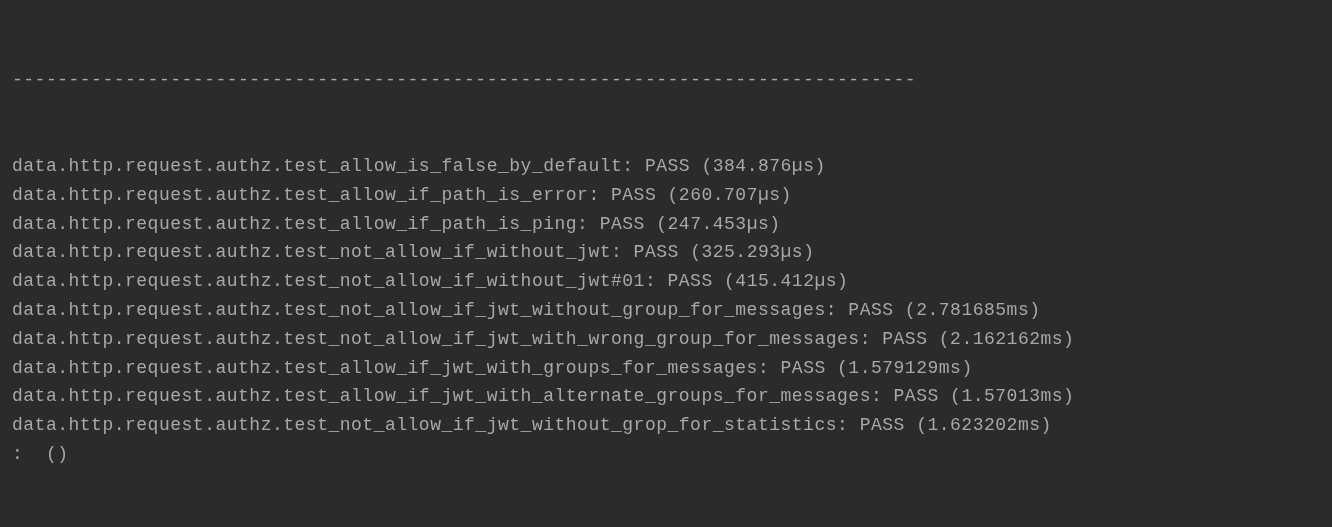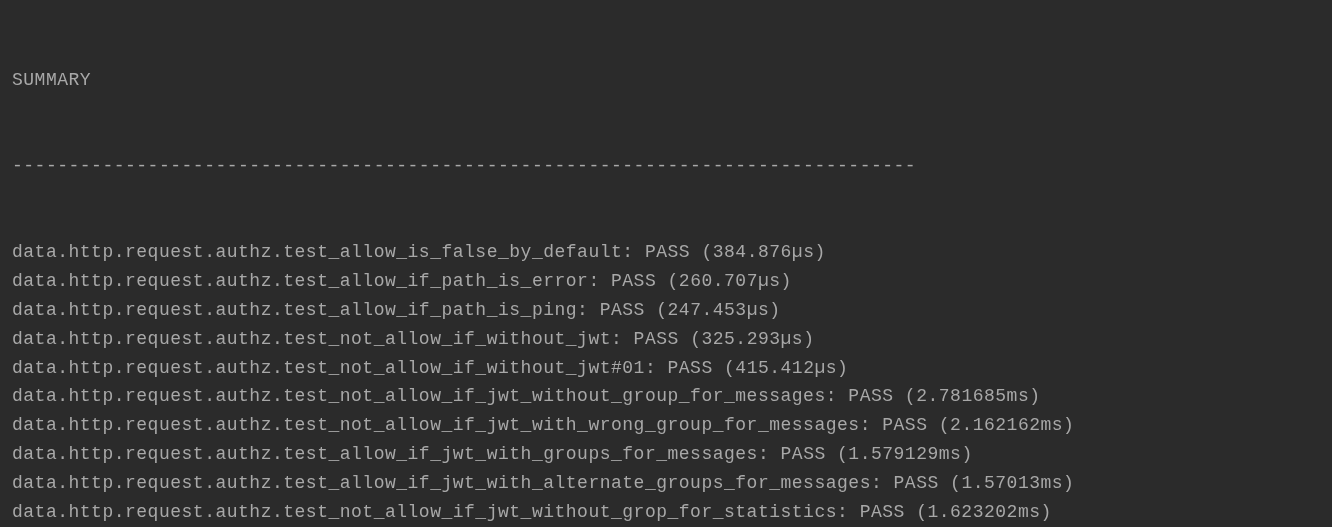--- a/index.html
+++ b/index.html
@@ -23,18 +23,17 @@
       white-space: pre;
     }
     .line {
       display: block;
     }
   </style>
 </head>
 <body>
 
 <div class="terminal-output">
-  <span class="line">SUMMARY</span>
   <span class="line">--------------------------------------------------------------------------------</span>
   <div id="test-lines"><span class="line"><span>data.http.request.authz.test_allow_is_false_by_default</span>: <span>PASS</span> (<span>384.876µs</span>)</span><span class="line"><span>data.http.request.authz.test_allow_if_path_is_error</span>: <span>PASS</span> (<span>260.707µs</span>)</span><span class="line"><span>data.http.request.authz.test_allow_if_path_is_ping</span>: <span>PASS</span> (<span>247.453µs</span>)</span><span class="line"><span>data.http.request.authz.test_not_allow_if_without_jwt</span>: <span>PASS</span> (<span>325.293µs</span>)</span><span class="line"><span>data.http.request.authz.test_not_allow_if_without_jwt#01</span>: <span>PASS</span> (<span>415.412µs</span>)</span><span class="line"><span>data.http.request.authz.test_not_allow_if_jwt_without_group_for_messages</span>: <span>PASS</span> (<span>2.781685ms</span>)</span><span class="line"><span>data.http.request.authz.test_not_allow_if_jwt_with_wrong_group_for_messages</span>: <span>PASS</span> (<span>2.162162ms</span>)</span><span class="line"><span>data.http.request.authz.test_allow_if_jwt_with_groups_for_messages</span>: <span>PASS</span> (<span>1.579129ms</span>)</span><span class="line"><span>data.http.request.authz.test_allow_if_jwt_with_alternate_groups_for_messages</span>: <span>PASS</span> (<span>1.57013ms</span>)</span><span class="line"><span>data.http.request.authz.test_not_allow_if_jwt_without_grop_for_statistics</span>: <span>PASS</span> (<span>1.623202ms</span>)</span><span class="line">:  ()</span></div>
   
   
 </div>
 
 </body></html>

